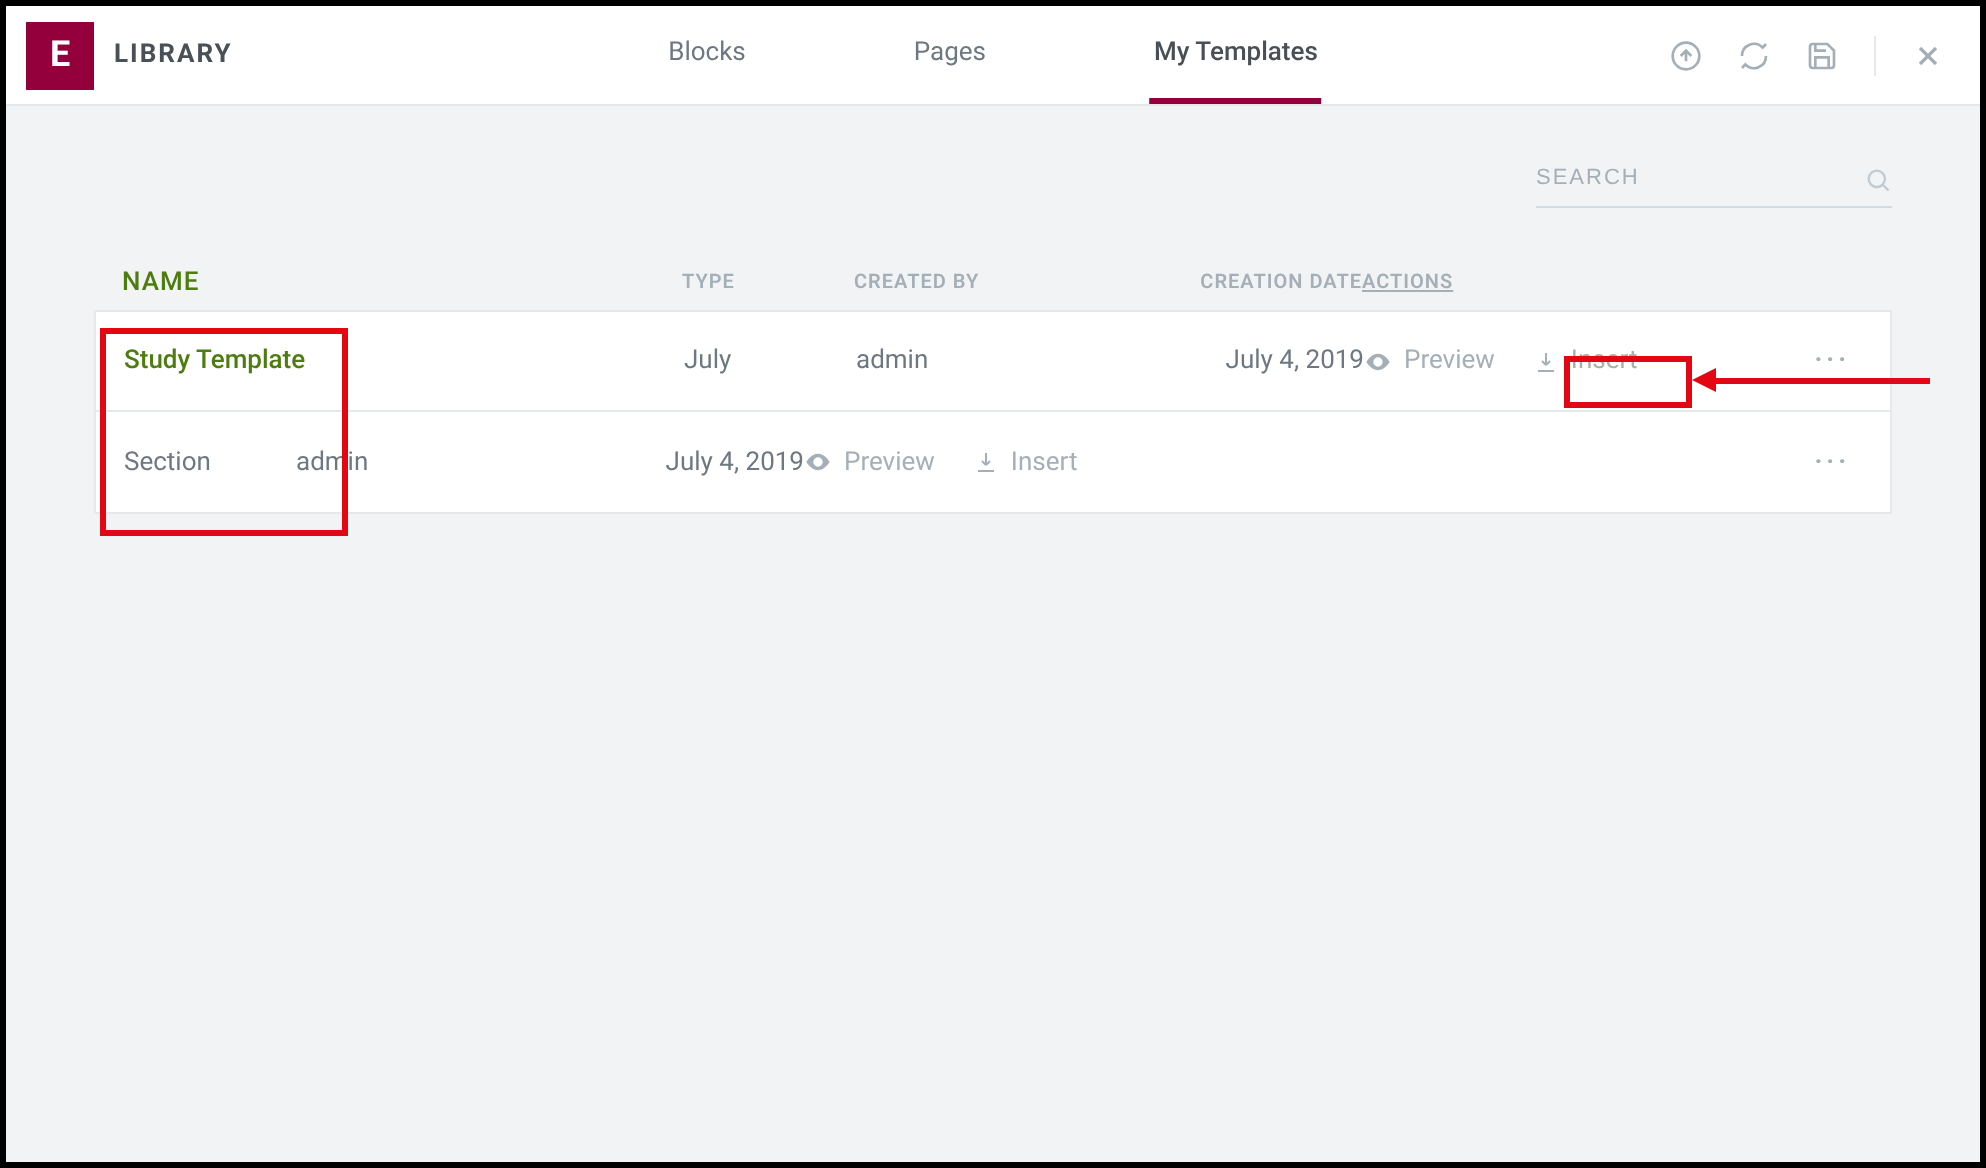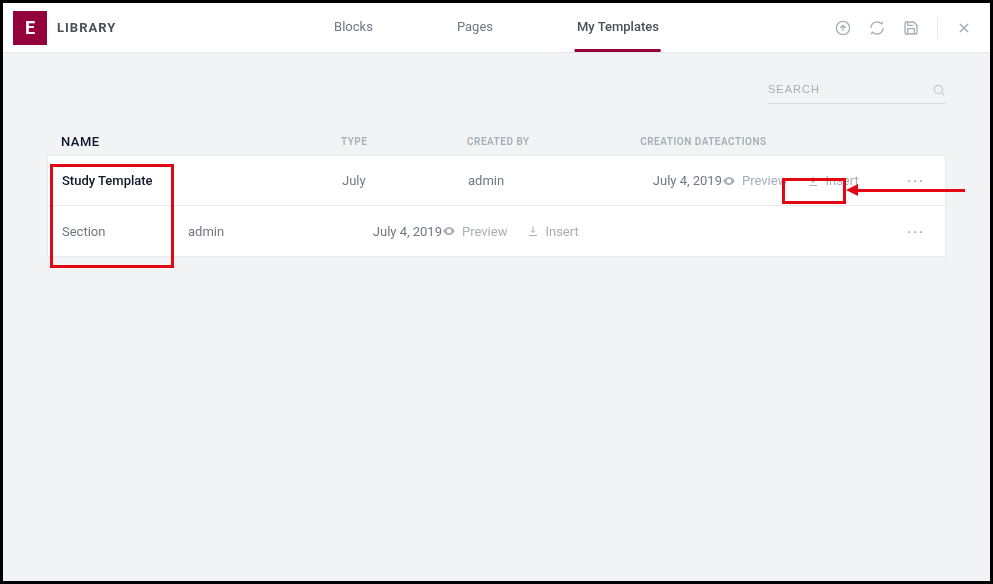--- a/index.html
+++ b/index.html
@@ -17,26 +17,26 @@
     .vdiv { width: 1px; height: 20px; background: #e6e9ec; }
     .content { flex: 1; padding: 30px 44px; overflow: auto; }
     .searchbar-row { display: flex; justify-content: flex-end; margin-bottom: 24px; }
     .searchbar { width: 178px; border-bottom: 1px solid #d5dadf; display: flex; align-items: flex-start; padding-bottom: 6px; }
     .searchbar input { border: none; outline: none; background: transparent; font-size: 11px; letter-spacing: 1px; color: #a4afb7; text-transform: uppercase; flex: 1; }
     .searchbar input::placeholder { color: #a4afb7; }
     .table-wrap { background: #fff; border: 1px solid #e6e9ec; border-top: none; }
     .thead { display: flex; padding: 0 14px; height: 28px; align-items: center; font-size: 10px; letter-spacing: .5px; color: #a4afb7; text-transform: uppercase; font-weight: 600; background: #f1f3f5; border-bottom: 1px solid #e6e9ec; }
     .trow { display: flex; padding: 0 14px; height: 50px; align-items: center; font-size: 13px; color: #6d7882; border-bottom: 1px solid #e6e9ec; background: #fff; position: relative; }
     .trow:last-child { border-bottom: none; }
-    .col-name { flex: 0 0 280px; color: #0f172a; font-weight: 500; font-size: 13px; }
+    .col-name { flex: 0 0 280px; color: #4d7c0f; font-weight: 500; font-size: 13px; }
     .col-type { flex: 0 0 86px; }
-    .col-createdby { flex: 0 0 130px; margin-left: 40px; }
+    .col-createdby { flex: 0 0 130px; }
     .col-date { flex: 0 0 124px; text-align: right; }
     .col-actions { flex: 1; display: flex; align-items: flex-start; gap: 20px; }
-    .col-actions-head { flex: 1; }
+    .col-actions-head { flex: 1; text-decoration: underline; }
     .action-btn { display: inline-flex; align-items: center; gap: 6px; color: #a4afb7; cursor: pointer; font-size: 13px; }
     .more-btn { margin-left: auto; color: #a4afb7; cursor: pointer; letter-spacing: 2px; font-weight: 700; padding-right: 6px; }
     .hl-box { position: absolute; border: 3px solid #e30613; pointer-events: none; }
     .hl-names { left: 50px; top: 164px; width: 124px; height: 104px; }
     .hl-insert { left: 782px; top: 178px; width: 64px; height: 26px; }
     .arrow { position: absolute; left: 852px; top: 189px; width: 113px; height: 3px; background: #e30613; pointer-events: none; }
     .arrow::before { content: ""; position: absolute; left: -6px; top: -5px; border-top: 6.5px solid transparent; border-bottom: 6.5px solid transparent; border-right: 12px solid #e30613; }
     svg { display: block; }
   </style>
 </head>

